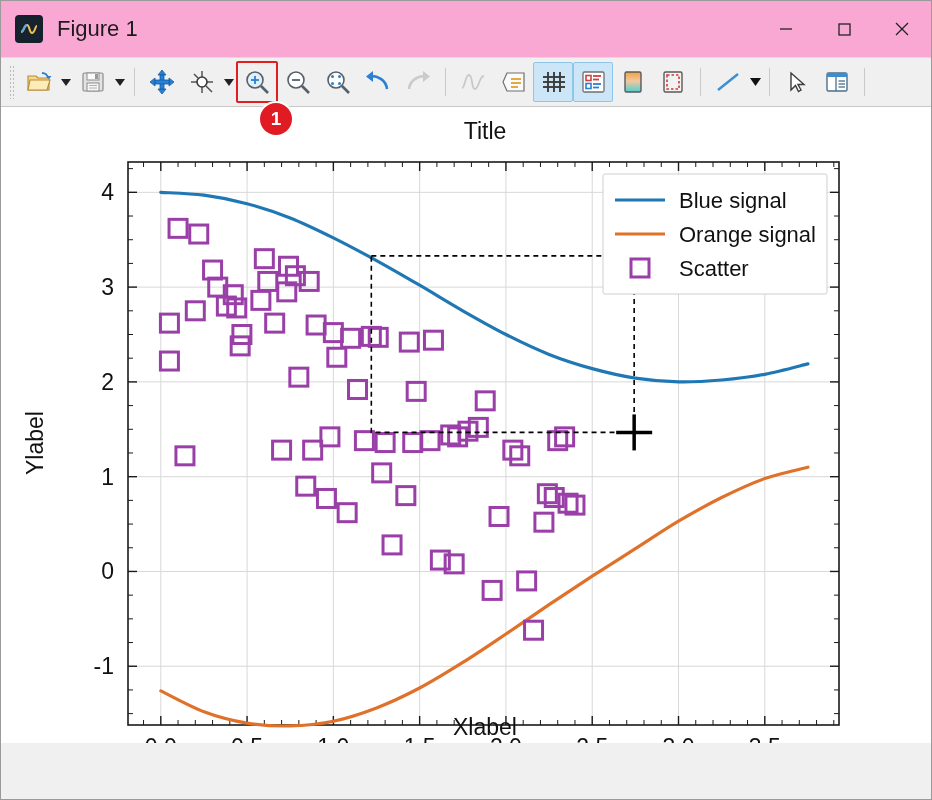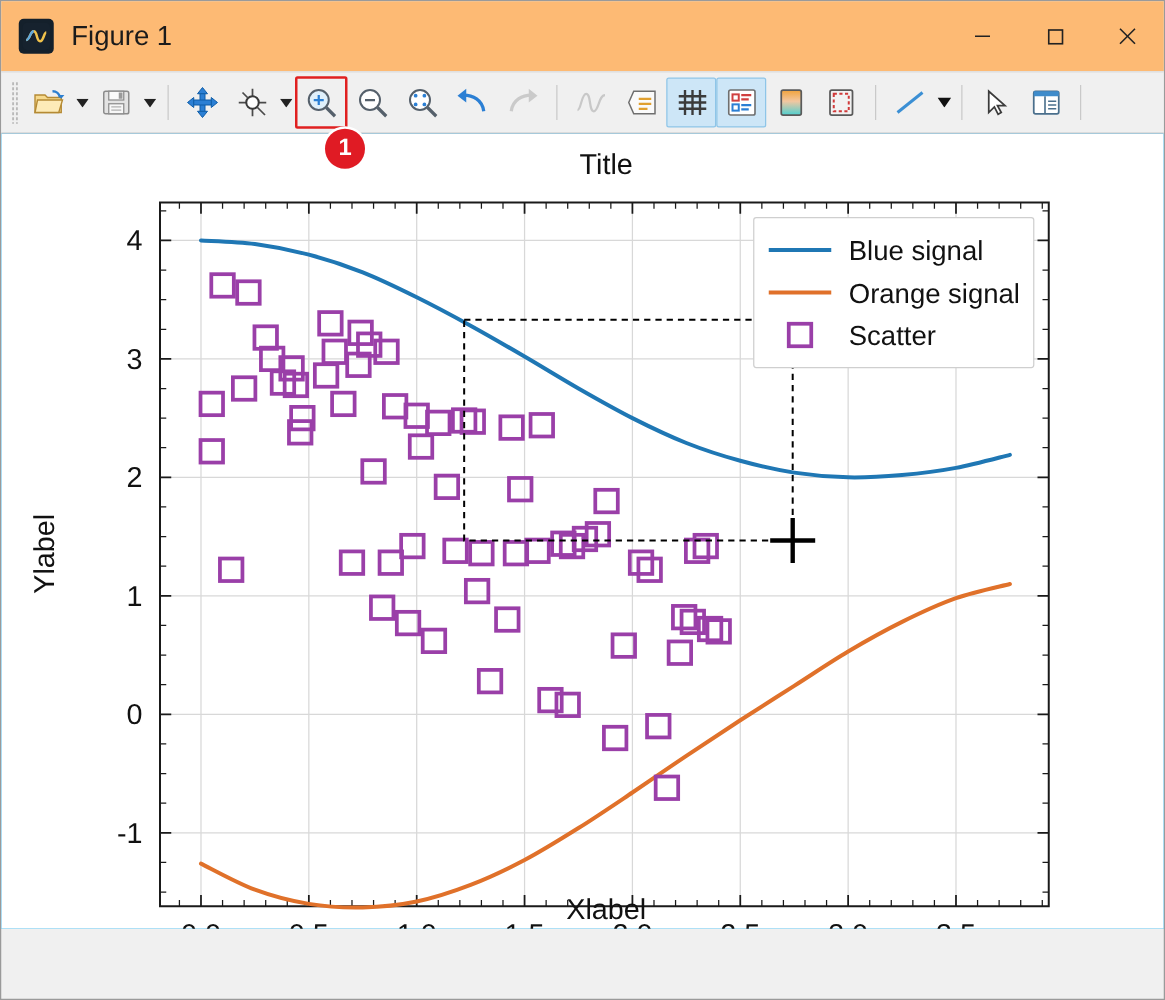--- a/index.html
+++ b/index.html
@@ -2,21 +2,21 @@
 <html><head>
 <meta charset="utf-8">
 <style>
   html,body{margin:0;padding:0;background:#fff;}
   body{width:932px;height:800px;font-family:"Liberation Sans",sans-serif;overflow:hidden;}
 
   #app{position:relative;width:932px;height:800px;box-sizing:border-box;
        border:1px solid #9a9a9a;background:#f0f0f0;}
 
   
-  #titlebar{position:relative;height:56px;background:#fdba74;display:flex;align-items:center;}
+  #titlebar{position:relative;height:56px;background:#f9a8d4;display:flex;align-items:center;}
   #app-icon{width:28px;height:28px;margin-left:14px;border-radius:4px;
             background:#14202b;display:flex;align-items:center;justify-content:center;}
   #win-title{margin-left:14px;font-size:22px;color:#1b1b1b;}
   #winbtns{position:absolute;right:0;top:0;height:56px;display:flex;}
   .winbtn{width:58px;height:56px;display:flex;align-items:center;justify-content:center;}
 
   
   #toolbar{position:relative;height:50px;background:#f0f0f0;
            border-top:1px solid #dcdcdc;border-bottom:1px solid #c8c8c8;
            display:flex;align-items:center;padding-left:8px;box-sizing:border-box;}
@@ -31,21 +31,21 @@
         background-image:radial-gradient(#b9b9b9 1px,transparent 1px);
         background-size:3px 4px;}
 
   
   #badge-1{position:absolute;left:259px;top:102px;width:32px;height:32px;border-radius:50%;
            background:#e01b24;color:#fff;font-size:19px;font-weight:bold;
            display:flex;align-items:center;justify-content:center;z-index:40;
            box-shadow:0 0 0 2px #fff;}
 
   
-  #canvas{position:relative;width:930px;height:636px;background:#0ea5e9;}
+  #canvas{position:relative;width:930px;height:636px;background:#a21caf;border-radius:20px;}
   #statusbar{position:relative;height:56px;background:#f0f0f0;border-top:1px solid #d2d2d2;}
   #coords{position:absolute;right:16px;top:14px;font-size:19px;color:#222;}
 
   svg{display:block;}
   .axis-line{stroke:#1a1a1a;stroke-width:1.6;fill:none;}
   .grid{stroke:#d8d8d8;stroke-width:1;}
   .tick{stroke:#1a1a1a;stroke-width:1.4;}
   .tickmin{stroke:#1a1a1a;stroke-width:1;}
   .ticklbl{font-size:23px;fill:#111;font-family:"Liberation Sans",sans-serif;}
   .axlbl{font-size:23px;fill:#111;font-family:"Liberation Sans",sans-serif;}

